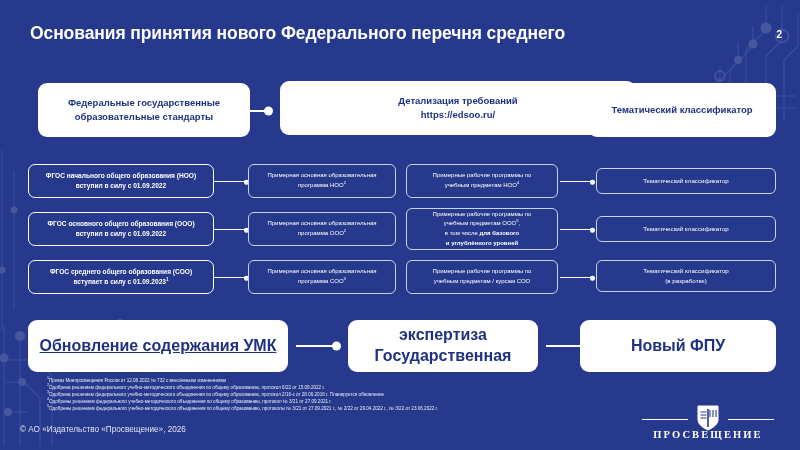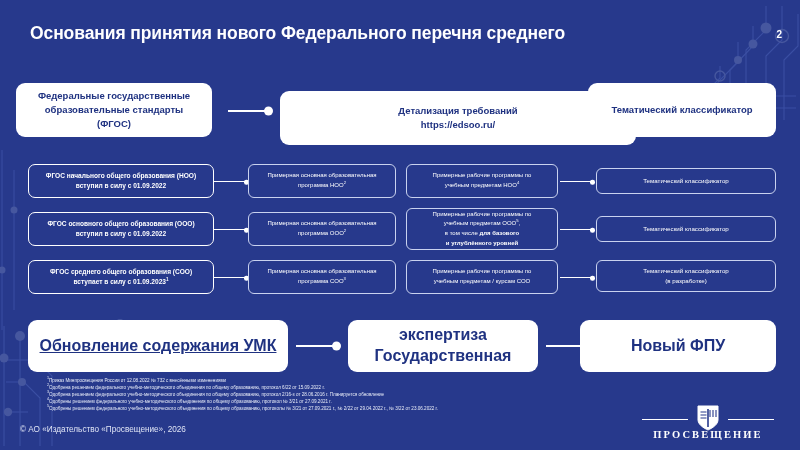--- a/index.html
+++ b/index.html
@@ -167,34 +167,33 @@
         <circle cx="58" cy="34" r="4"></circle>
       </g>
     </svg>
   </div>
 
   <div class="header">
     <div class="header-title">Основания принятия нового Федерального перечня среднего</div>
     <div class="page-num">2</div>
   </div>
 
-  <div class="box box-white t-top" style="left:16px;top:83px;width:196px;height:54px;">
+  <div class="box box-white t-top" style="left:38px;top:83px;width:212px;height:54px;">
     <div>
       <div>Федеральные государственные</div>
       <div>образовательные стандарты</div>
-      <div>(ФГОС)</div>
     </div>
   </div>
 
   <div class="conn big" style="left:228px;top:110px;width:44px;">
     <div class="bar" style="width:38px;"></div>
       <div class="dot" style="left:36px;"></div>
   </div>
 
-  <div class="box box-white t-top" style="left:280px;top:91px;width:356px;height:54px;">
+  <div class="box box-white t-top" style="left:280px;top:81px;width:356px;height:54px;">
     <div>
       <div>Детализация требований</div>
       <div>https://edsoo.ru/</div>
     </div>
   </div>
 
   <div class="conn big" style="left:577px;top:110px;width:44px;">
     <div class="bar" style="width:38px;"></div>
       <div class="dot" style="left:36px;"></div>
   </div>

